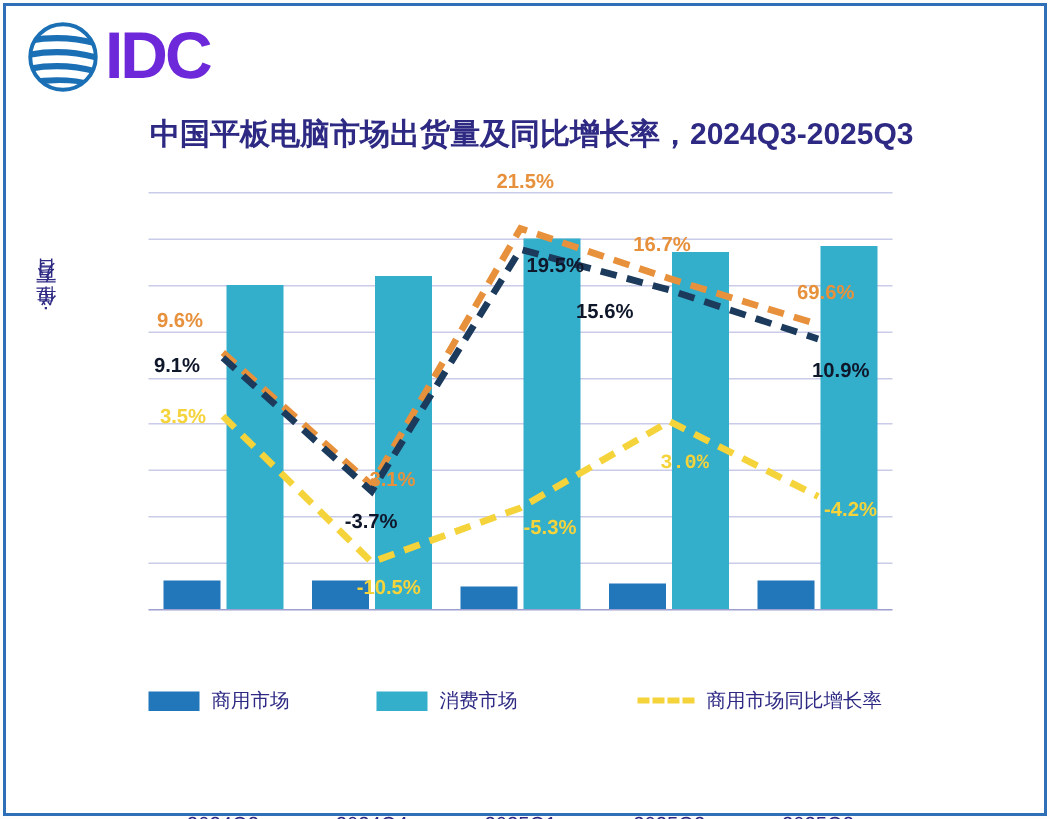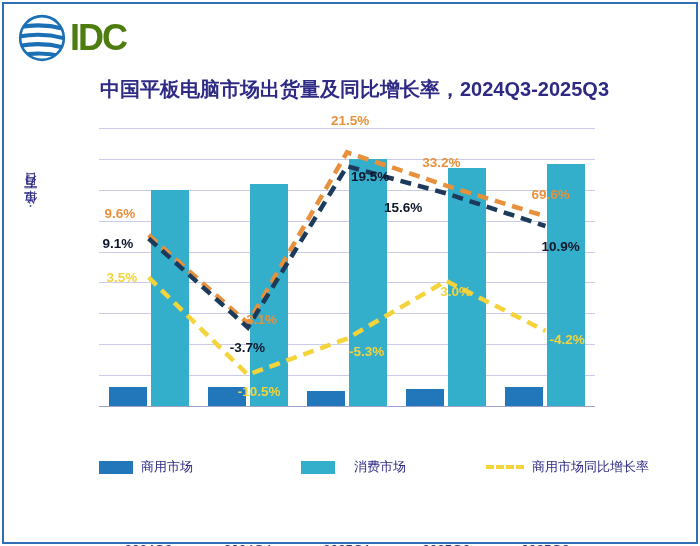--- a/index.html
+++ b/index.html
@@ -13,21 +13,21 @@
   
   .frame{
     position:absolute;left:2px;top:2px;width:696px;height:542px;
     border:2px solid #2e6fb7;box-sizing:border-box;background:#ffffff;
   }
 
   
   .logo{position:absolute;left:16px;top:12px;display:flex;align-items:center;gap:2px;}
   .logo-mark{width:52px;height:52px;}
   .logo-text{
-    font-size:36px;font-weight:bold;color:#4d7c0f;letter-spacing:-2px;
+    font-size:44px;font-weight:bold;color:#6d28d9;letter-spacing:-2px;
     font-family:"Liberation Sans",sans-serif;line-height:1;
   }
 
   
   .title{
     position:absolute;left:100px;top:76px;width:540px;
     font-size:20px;color:#2e2a84;font-weight:700;
     font-family:"Liberation Sans","DejaVu Sans",sans-serif;
     white-space:nowrap;
   }
@@ -130,41 +130,41 @@
       <div class="bar bar-con" style="left: 349.2px; width: 38px; height: 237.844px; background: rgb(51, 174, 203);"></div>
       <div class="bar bar-con" style="left: 448.4px; width: 38px; height: 242.478px; background: rgb(51, 174, 203);"></div>
       <svg class="lines" viewBox="0 0 496 278">
         <polyline points="49.6,149.42499999999998 148.8,246.725 248,210.585 347.20000000000005,152.89999999999998 446.40000000000003,202.94" fill="none" stroke="#f5d33a" stroke-width="4.5" stroke-dasharray="11,7" stroke-linecap="butt"></polyline>
         <polyline points="49.6,107.03 148.8,195.29500000000002 248,24.325000000000017 347.20000000000005,57.685 446.40000000000003,88.26500000000001" fill="none" stroke="#e8913c" stroke-width="4.5" stroke-dasharray="11,7" stroke-linecap="butt"></polyline>
         <polyline points="49.6,110.505 148.8,199.46499999999997 248,38.224999999999994 347.20000000000005,65.32999999999998 446.40000000000003,97.995" fill="none" stroke="#1b3a5c" stroke-width="4.5" stroke-dasharray="11,7" stroke-linecap="butt"></polyline>
       </svg>
       <div class="dlabel c-yellow" style="left: 7.6px; top: 142px;">3.5%</div>
       <div class="dlabel c-yellow" style="left: 138.8px; top: 255.725px;">-10.5%</div>
       <div class="dlabel c-yellow" style="left: 250px; top: 215.585px;">-5.3%</div>
-      <div class="dlabel c-yellow" style="left: 341.2px; top: 156px;">3.0%</div>
+      <div class="dlabel c-yellow" style="left: 341.2px; top: 174px; font-family: Liberation Mono, monospace;">3.0%</div>
       <div class="dlabel c-yellow" style="left: 450.4px; top: 203.94px;">-4.2%</div>
       <div class="dlabel c-orange" style="left: 5.6px; top: 78.03px;">9.6%</div>
       <div class="dlabel c-orange" style="left: 142.8px; top: 184.295px;">-3.1%</div>
       <div class="dlabel c-orange" style="left: 232px; top: -14.675px;">21.5%</div>
-      <div class="dlabel c-orange" style="left: 323.2px; top: 26.685px;">33.2%</div>
+      <div class="dlabel c-orange" style="left: 323.2px; top: 26.685px;">16.7%</div>
       <div class="dlabel c-orange" style="left: 432.4px; top: 59.265px;">69.6%</div>
       <div class="dlabel c-navy" style="left: 3.6px; top: 107.505px;">9.1%</div>
       <div class="dlabel c-navy" style="left: 130.8px; top: 212.465px;">-3.7%</div>
       <div class="dlabel c-navy" style="left: 252px; top: 41.225px;">19.5%</div>
       <div class="dlabel c-navy" style="left: 285px; top: 72.33px;">15.6%</div>
       <div class="dlabel c-navy" style="left: 442.4px; top: 110.995px;">10.9%</div>
     </div>
 
   <div class="legend">
     <div class="legend-row">
       <div class="legend-item">
         <span class="swatch" id="sw0" style="background: rgb(34, 119, 187);"></span>
         <span class="legend-label">商用市场</span>
       </div>
-      <div class="legend-item" style="margin-left:82px;gap:11px;">
+      <div class="legend-item" style="margin-left:32px;">
         <span class="swatch" id="sw1" style="background: rgb(51, 174, 203);"></span>
         <span class="legend-label">消费市场</span>
       </div>
       <div class="legend-item" style="margin-left:54px;">
         <span class="dashline" id="sw2" style="border-top-color: rgb(245, 211, 58);"></span>
         <span class="legend-label">商用市场同比增长率</span>
       </div>
     </div>
   </div>
 </div>

